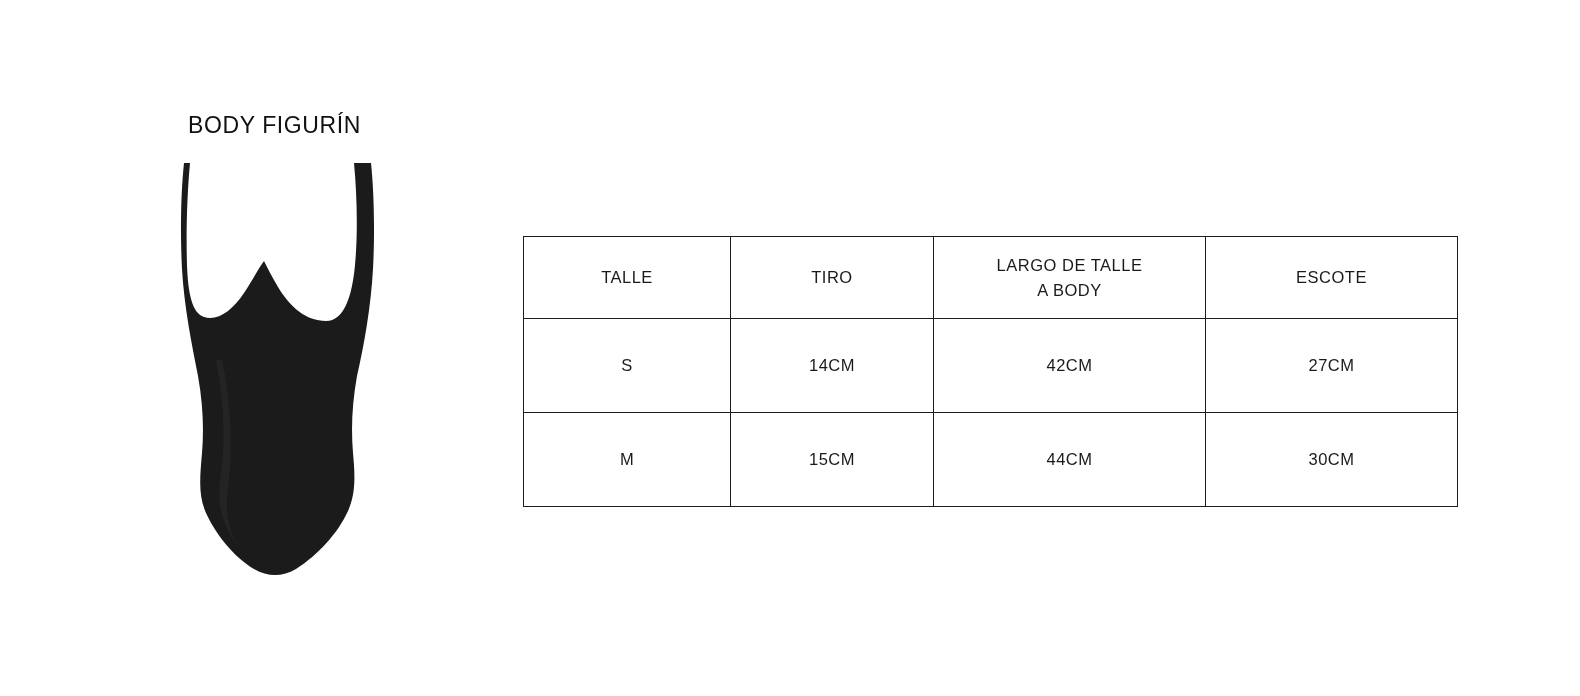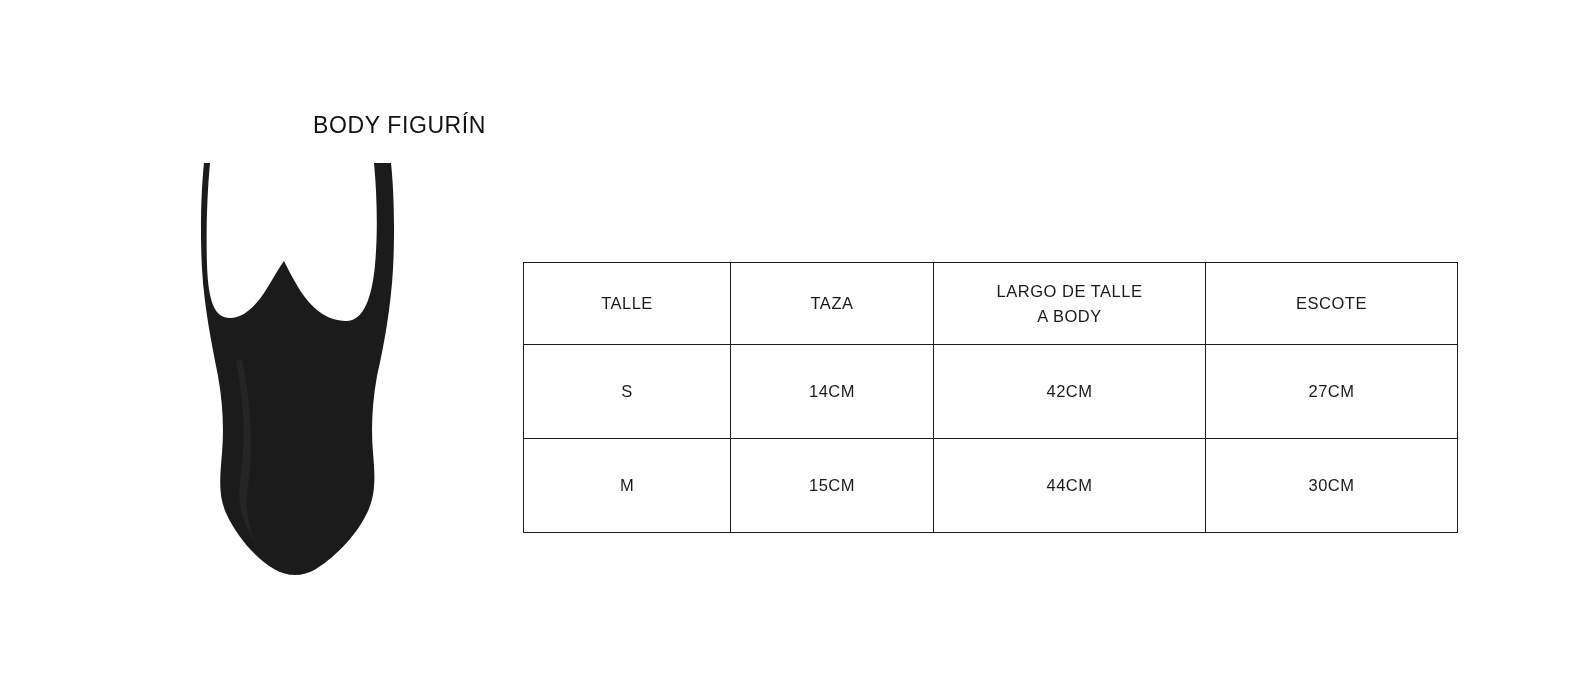--- a/index.html
+++ b/index.html
@@ -13,24 +13,23 @@
     height: 696px;
     position: relative;
     font-family: "Liberation Sans", sans-serif;
     color: #1a1a1a;
     overflow: hidden;
   }
 
   
   .product-block {
     position: absolute;
-    left: 196px;
+    left: 176px;
     top: 112px;
     width: 290px;
-    text-align: right;
   }
   .product-title {
     font-size: 23px;
     letter-spacing: 0.6px;
     font-weight: 400;
     color: #111111;
     margin: 0 0 22px 12px;
     white-space: nowrap;
   }
   .garment-wrap {
@@ -46,21 +45,20 @@
   .size-table-wrap {
     position: absolute;
     left: 523px;
     top: 236px;
     width: 934px;
   }
   table.size-table {
     border-collapse: collapse;
     width: 934px;
     table-layout: fixed;
-    margin-top: 26px;
   }
   table.size-table th,
   table.size-table td {
     border: 1px solid #1d1d1b;
     text-align: center;
     vertical-align: middle;
     font-weight: 400;
     color: #1a1a1a;
     letter-spacing: 0.5px;
   }
@@ -128,21 +126,21 @@
       <col class="c-taza">
       <col class="c-largo">
       <col class="c-cintura">
     </colgroup>
     <thead>
       <tr>
         <th>
           <span class="hdr-line">TALLE</span>
         </th>
         <th>
-          <span class="hdr-line">TAZA</span>
+          <span class="hdr-line">TIRO</span>
         </th>
         <th>
           <span class="hdr-line">LARGO DE TALLE</span>
           <span class="hdr-line">A BODY</span>
         </th>
         <th>
           <span class="hdr-line">ESCOTE</span>
         </th>
       </tr>
     </thead>

